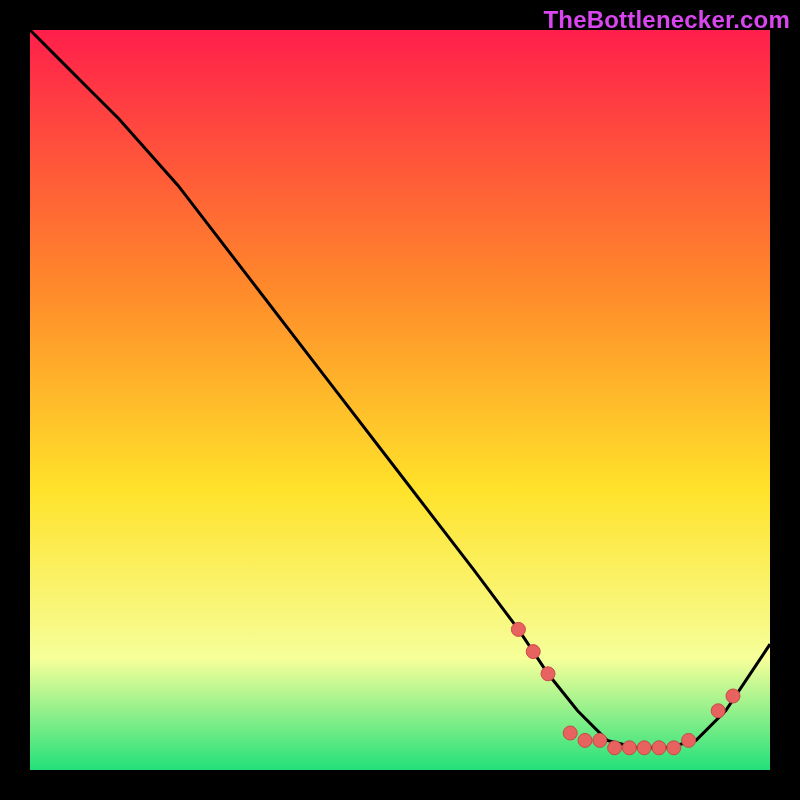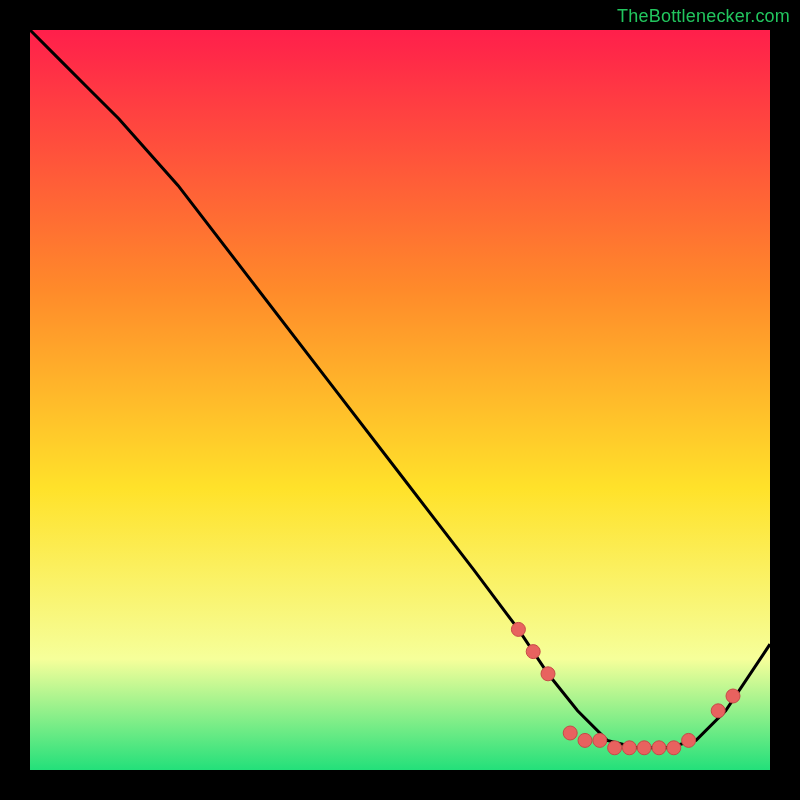--- a/index.html
+++ b/index.html
@@ -14,23 +14,23 @@
   .frame {
     position: relative;
     width: 800px;
     height: 800px;
     background: #000;
   }
   .watermark {
     position: absolute;
     top: 6px;
     right: 10px;
-    color: #22c55e;
-    font-size: 18px;
-    font-weight: 400;
+    color: #d946ef;
+    font-size: 24px;
+    font-weight: 700;
     letter-spacing: 0.2px;
     user-select: none;
   }
   .plot {
     position: absolute;
     left: 30px;
     top: 30px;
     width: 740px;
     height: 740px;
   }

